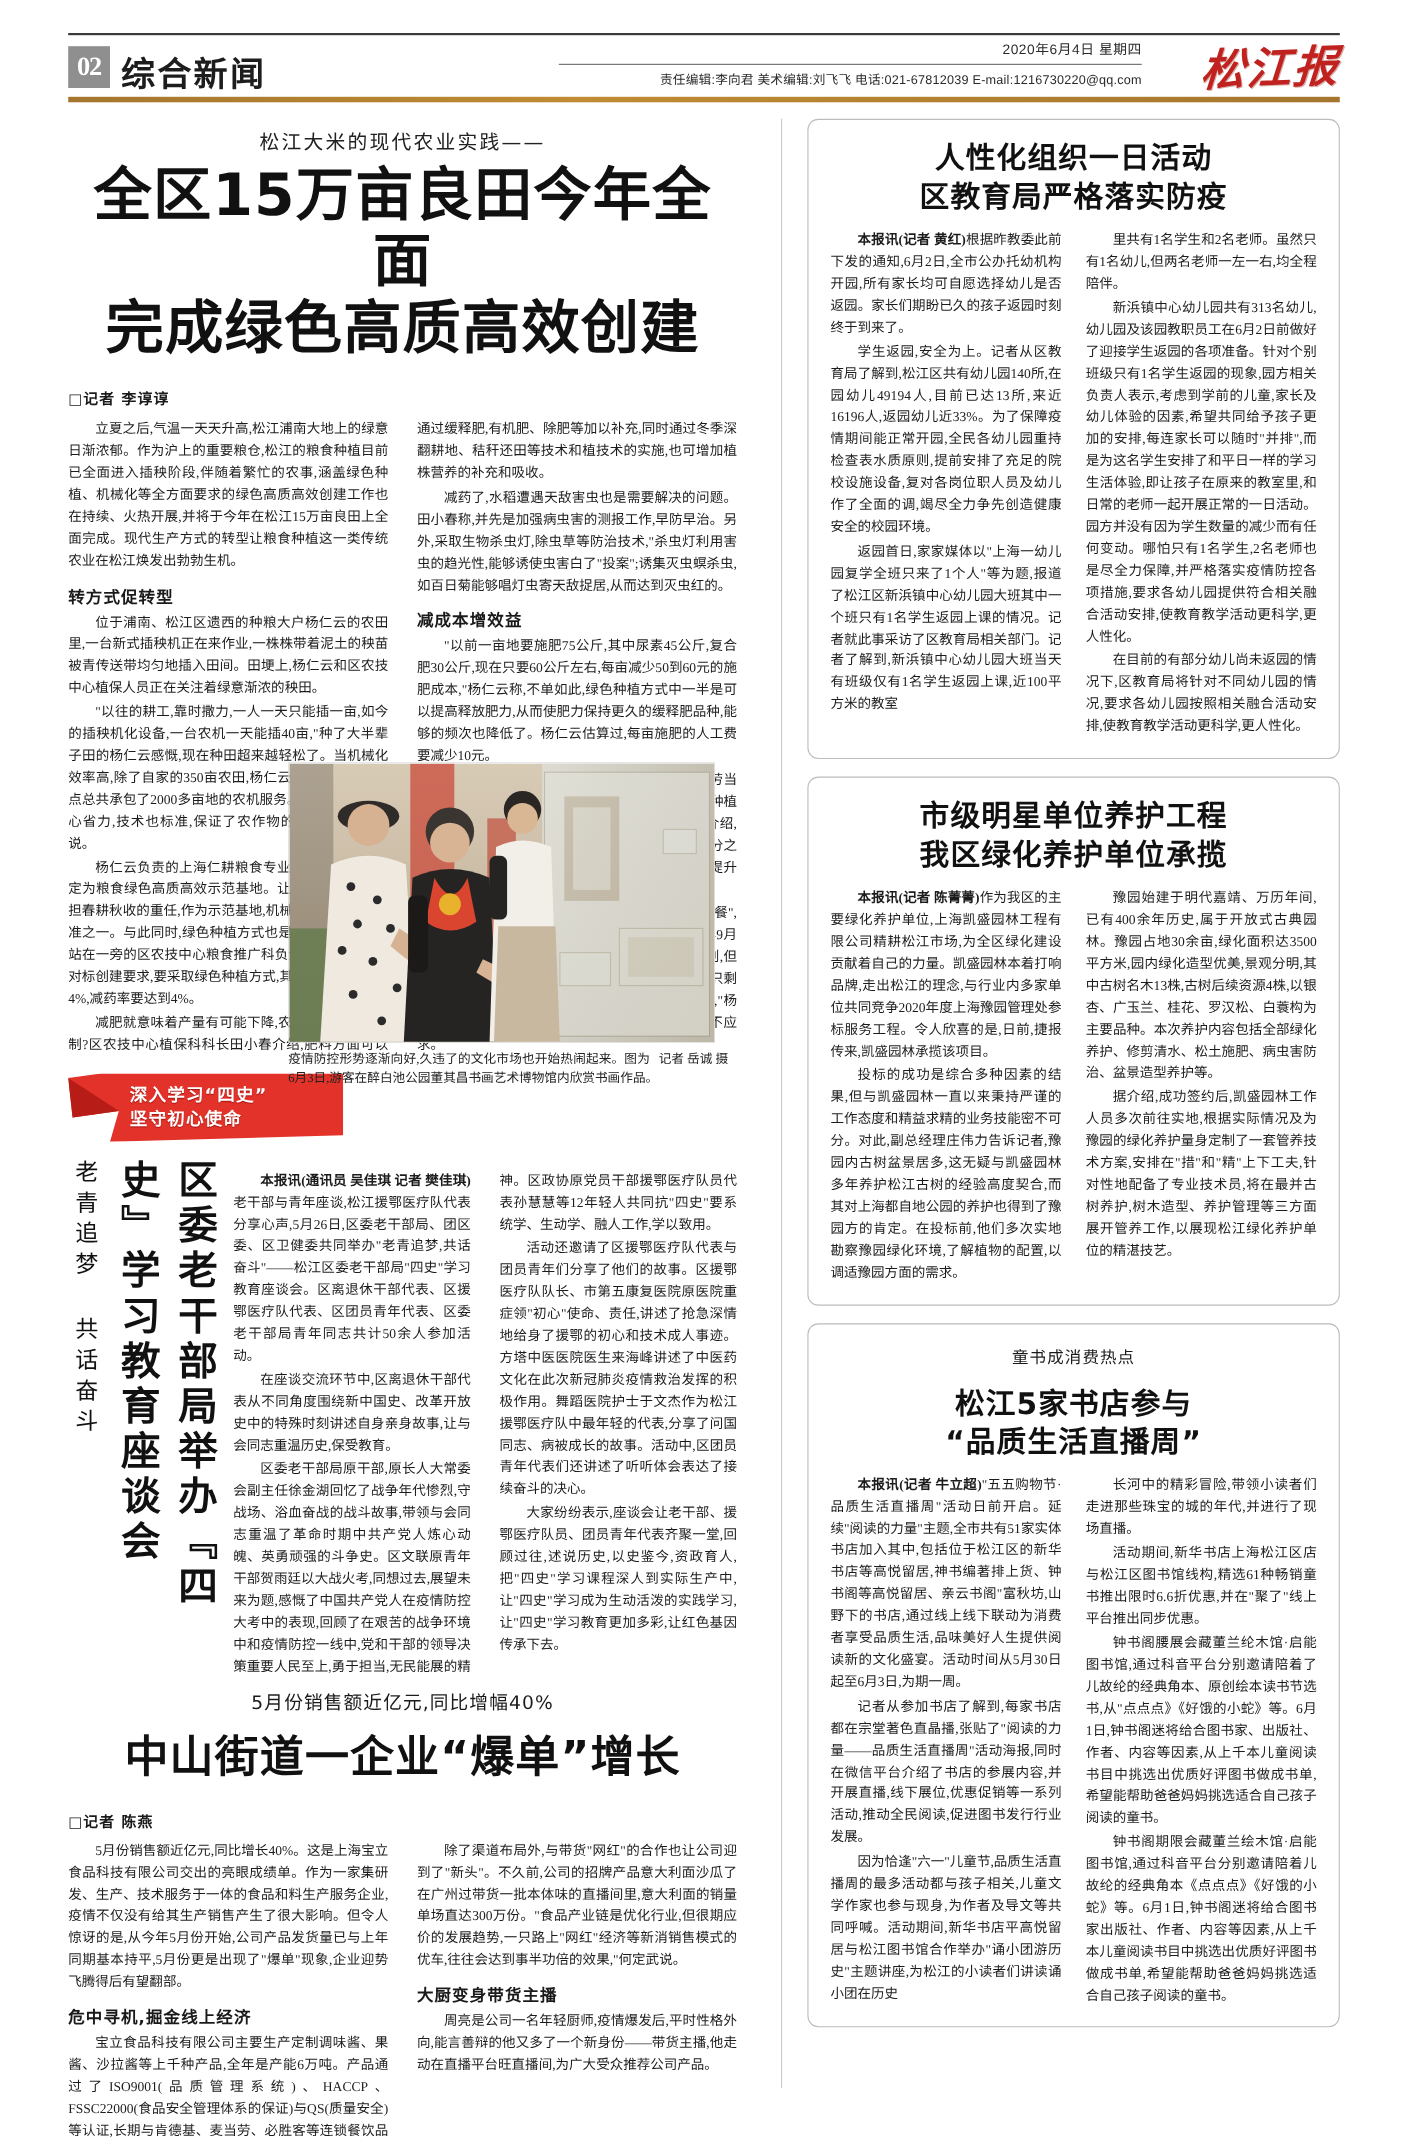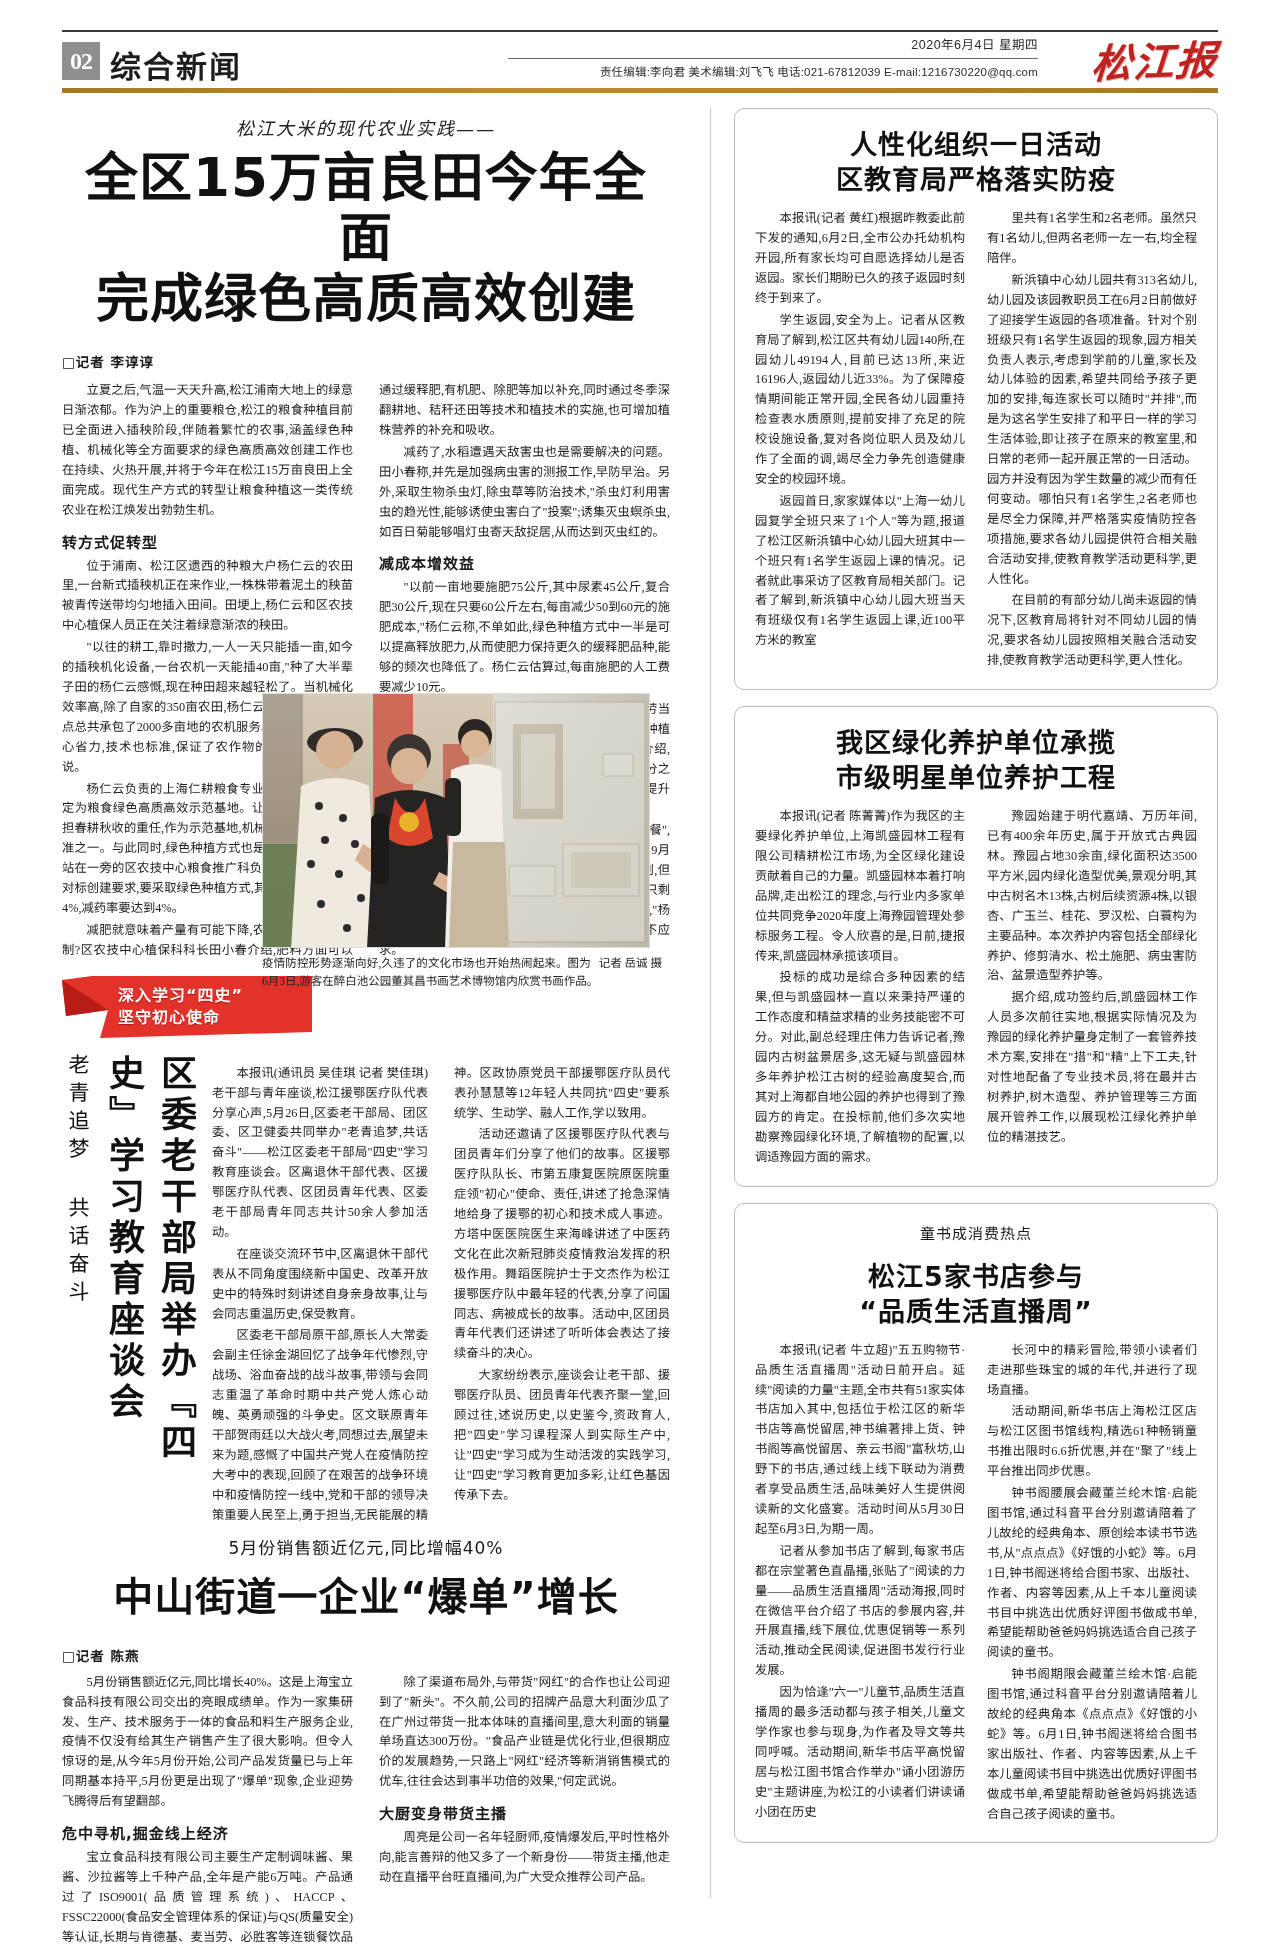--- a/index.html
+++ b/index.html
@@ -36,21 +36,21 @@
         transform:skewX(-6deg) rotate(-2deg); text-shadow:1px 1px 0 rgba(150,20,15,.35); }
 
   
   .body-area { position:absolute; left:62px; top:108px; width:1156px; height:1810px; }
   .col-left  { position:absolute; left:0;   top:0; width:608px; }
   .vrule     { position:absolute; left:648px; top:0; width:1px; height:1790px; background:#c9c9c9; }
   .col-right { position:absolute; left:672px; top:0; width:484px; }
 
   
   .kicker { text-align:center; font-size:18px; letter-spacing:2px; color:#222;
-        font-family:"DejaVu Sans",sans-serif; margin-top:6px;font-style:italic; }
+        font-family:"DejaVu Sans",sans-serif; margin-top:6px; }
   .lead-head { text-align:center; font-family:"DejaVu Sans",sans-serif; font-weight:bold;
         font-size:53px; line-height:1.14; letter-spacing:1px; color:#111; margin-top:8px; }
   .byline { font-size:13.5px; font-weight:bold; margin-top:22px; letter-spacing:1px;
         font-family:"DejaVu Sans",sans-serif; }
 
   .cols2 { column-count:2; column-gap:26px; margin-top:10px; }
   p.art { font-size:12.3px; line-height:1.62; text-align:justify; text-indent:2em;
         margin-bottom:2px; color:#1c1c1c; }
   h4.sub { font-size:15px; font-weight:bold; font-family:"DejaVu Sans",sans-serif;
         margin:10px 0 5px; letter-spacing:1px; }
@@ -86,21 +86,21 @@
         font-size:40px; letter-spacing:1px; margin-top:6px; color:#111; }
 
   
   .rbox { border:1px solid #bcbcbc; border-radius:10px; padding:18px 20px 16px;
         margin-bottom:16px; }
   .rhead { text-align:center; font-family:"DejaVu Serif",serif; font-weight:bold;
         font-size:27px; line-height:1.3; letter-spacing:1px; color:#111; }
   .rhead.sans { font-family:"DejaVu Sans",sans-serif; }
   .rkicker { text-align:center; font-size:15px; font-family:"DejaVu Sans",sans-serif;
         letter-spacing:1px; margin-bottom:16px; }
-  .lead-in { font-weight:normal; }
+  .lead-in { font-weight:bold; }
 </style>
 </head>
 <body>
 
 <div class="page">
 
   <div class="masthead">
     <div class="mast-rule-top"></div>
 
     <div class="folio-wrap">
@@ -276,22 +276,22 @@
             </div>
             <div style="flex: 1 1 0%;">
               <p class="art">里共有1名学生和2名老师。虽然只有1名幼儿,但两名老师一左一右,均全程陪伴。</p>
               <p class="art">新浜镇中心幼儿园共有313名幼儿,幼儿园及该园教职员工在6月2日前做好了迎接学生返园的各项准备。针对个别班级只有1名学生返园的现象,园方相关负责人表示,考虑到学前的儿童,家长及幼儿体验的因素,希望共同给予孩子更加的安排,每连家长可以随时"并排",而是为这名学生安排了和平日一样的学习生活体验,即让孩子在原来的教室里,和日常的老师一起开展正常的一日活动。园方并没有因为学生数量的减少而有任何变动。哪怕只有1名学生,2名老师也是尽全力保障,并严格落实疫情防控各项措施,要求各幼儿园提供符合相关融合活动安排,使教育教学活动更科学,更人性化。</p>
               <p class="art">在目前的有部分幼儿尚未返园的情况下,区教育局将针对不同幼儿园的情况,要求各幼儿园按照相关融合活动安排,使教育教学活动更科学,更人性化。</p>
             </div>
           </div>
         </div>
         <div class="rbox">
           <div class="rhead">
+            <div>市级明星单位养护工程</div>
             <div>我区绿化养护单位承揽</div>
-            <div>市级明星单位养护工程</div>
           </div>
           <div style="display: flex; gap: 22px; margin-top: 12px;">
             <div style="flex: 1 1 0%;">
               <p class="art"><span class="lead-in">本报讯(记者 陈菁菁)</span>作为我区的主要绿化养护单位,上海凯盛园林工程有限公司精耕松江市场,为全区绿化建设贡献着自己的力量。凯盛园林本着打响品牌,走出松江的理念,与行业内多家单位共同竞争2020年度上海豫园管理处参标服务工程。令人欣喜的是,日前,捷报传来,凯盛园林承揽该项目。</p>
               <p class="art">投标的成功是综合多种因素的结果,但与凯盛园林一直以来秉持严谨的工作态度和精益求精的业务技能密不可分。对此,副总经理庄伟力告诉记者,豫园内古树盆景居多,这无疑与凯盛园林多年养护松江古树的经验高度契合,而其对上海都自地公园的养护也得到了豫园方的肯定。在投标前,他们多次实地勘察豫园绿化环境,了解植物的配置,以调适豫园方面的需求。</p>
             </div>
             <div style="flex: 1 1 0%;">
               <p class="art">豫园始建于明代嘉靖、万历年间,已有400余年历史,属于开放式古典园林。豫园占地30余亩,绿化面积达3500平方米,园内绿化造型优美,景观分明,其中古树名木13株,古树后续资源4株,以银杏、广玉兰、桂花、罗汉松、白蓑构为主要品种。本次养护内容包括全部绿化养护、修剪清水、松土施肥、病虫害防治、盆景造型养护等。</p>
               <p class="art">据介绍,成功签约后,凯盛园林工作人员多次前往实地,根据实际情况及为豫园的绿化养护量身定制了一套管养技术方案,安排在"措"和"精"上下工夫,针对性地配备了专业技术员,将在最并古树养护,树木造型、养护管理等三方面展开管养工作,以展现松江绿化养护单位的精湛技艺。</p>
             </div>

